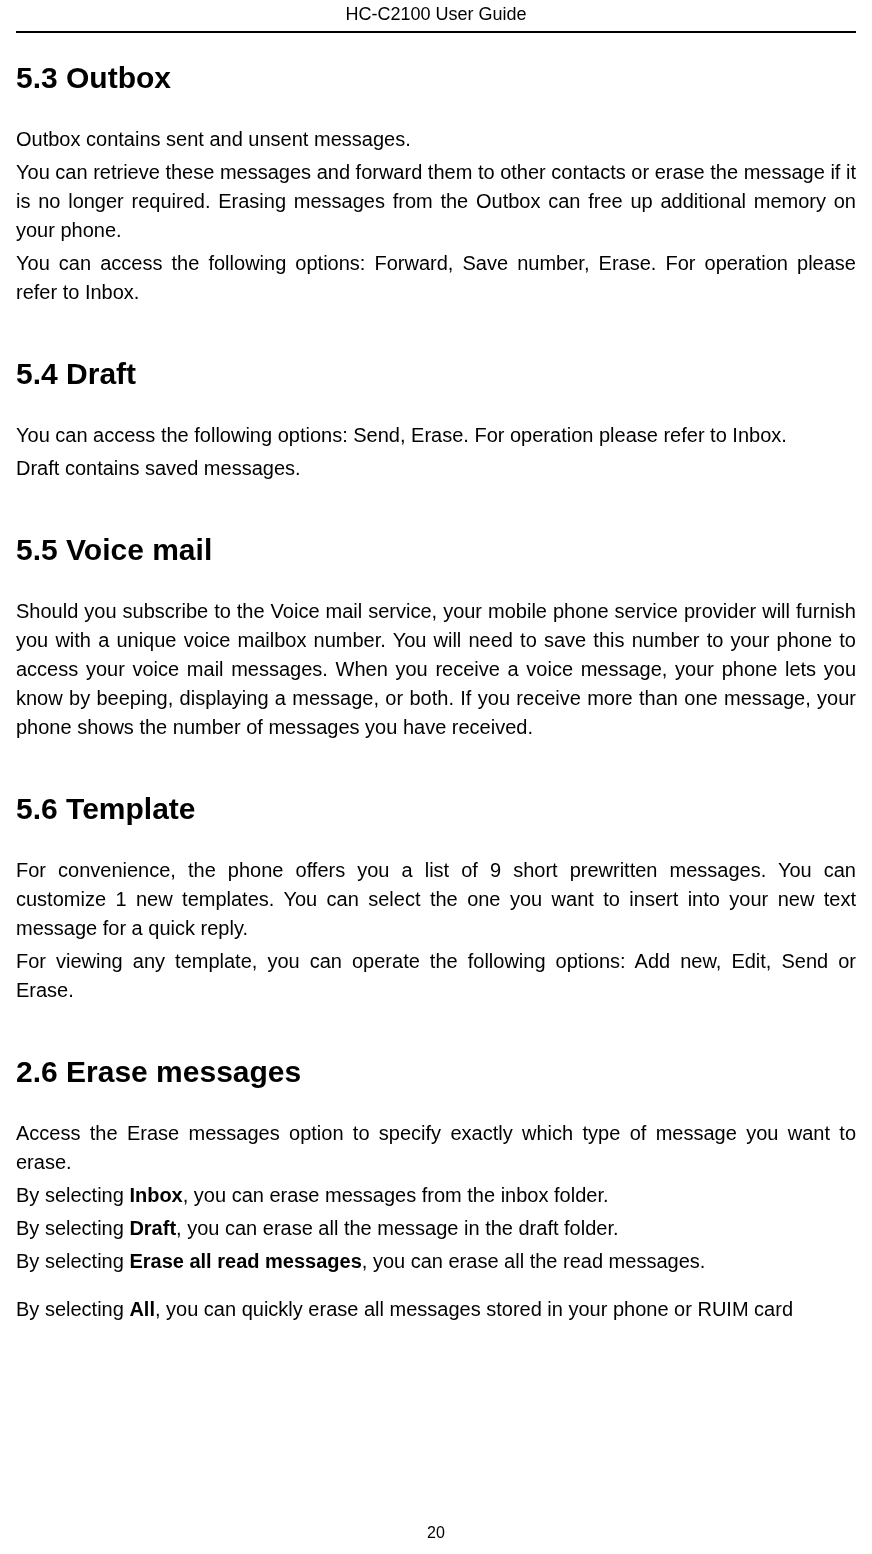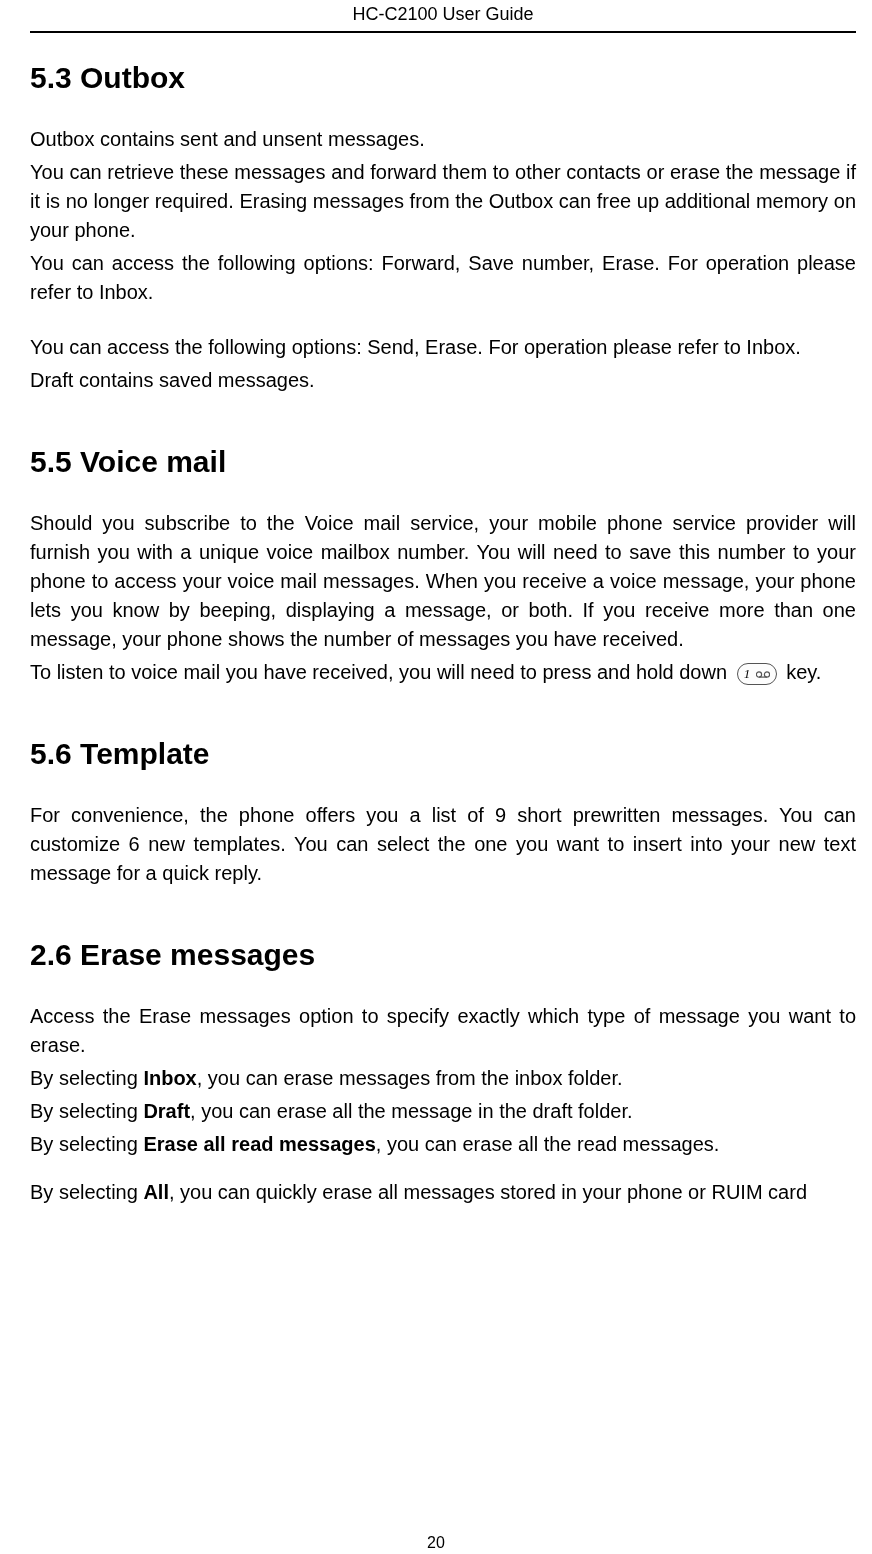--- a/index.html
+++ b/index.html
@@ -5,21 +5,21 @@
   * { box-sizing: border-box; margin: 0; padding: 0; }
   html, body {
     width: 872px;
     background: #fff;
     font-family: Arial, Helvetica, sans-serif;
     color: #000;
   }
   .page {
     width: 872px;
     min-height: 1554px;
-    padding: 0 16px 24px 30px;
+    padding: 0 16px 24px 16px;
     position: relative;
   }
   .header-line {
     text-align: center;
     font-size: 18px;
     padding: 4px 0 6px 0;
   }
   .rule {
     border: none;
     border-top: 2px solid #000;
@@ -59,21 +59,21 @@
   }
   .key-icon .vm {
     position: absolute;
     right: 6px;
     top: 6px;
     width: 14px;
     height: 9px;
   }
   .footer-pg {
     position: absolute;
-    bottom: 2px;
+    bottom: 12px;
     left: 0;
     width: 100%;
     text-align: center;
     font-size: 16px;
   }
   .inline { display: inline; }
 </style>
 </head>
 <body>
 
@@ -81,42 +81,32 @@
 
   <div class="header-line">HC-C2100 User Guide</div>
   <hr class="rule">
 
   <h2 class="section">5.3 Outbox</h2>
   <p class="body">Outbox contains sent and unsent messages.</p>
   <p class="body">You can retrieve these messages and forward them to other contacts or erase the message if it is no longer required. Erasing messages from the Outbox can free up additional memory on your phone.</p>
   <p class="body">You can access the following options: Forward, Save number, Erase. For operation please refer to Inbox.</p>
   <div class="gap"></div>
 
+  <h2 class="section">5.4 Draft</h2>
   <p class="body">You can access the following options: Send, Erase. For operation please refer to Inbox.</p>
   <p class="body">Draft contains saved messages.</p>
   <div class="gap"></div>
 
   <h2 class="section">5.5 Voice mail</h2>
   <p class="body">Should you subscribe to the Voice mail service, your mobile phone service provider will furnish you with a unique voice mailbox number. You will need to save this number to your phone to access your voice mail messages. When you receive a voice message, your phone lets you know by beeping, displaying a message, or both. If you receive more than one message, your phone shows the number of messages you have received.</p>
-  <p class="body">
-    <span class="inline">To listen to voice mail you have received, you will need to press and hold down </span>
-    <span class="key-icon">
-      <span class="one">1</span>
-      <svg class="vm" viewBox="0 0 14 9">
-        <circle cx="3" cy="4.5" r="2.6" fill="none" stroke="#555" stroke-width="1.2"></circle>
-        <circle cx="11" cy="4.5" r="2.6" fill="none" stroke="#555" stroke-width="1.2"></circle>
-        <line x1="3" y1="7.1" x2="11" y2="7.1" stroke="#555" stroke-width="1.2"></line>
-      </svg>
-    </span>
-    <span class="inline"> key.</span>
-  </p>
   <div class="gap"></div>
 
   <h2 class="section">5.6 Template</h2>
-  <p class="body">For convenience, the phone offers you a list of 9 short prewritten messages. You can customize 6 new templates. You can select the one you want to insert into your new text message for a quick reply.</p>
+  <p class="body">For convenience, the phone offers you a list of 9 short prewritten messages. You can customize 1 new templates. You can select the one you want to insert into your new text message for a quick reply.</p>
+  <p class="body">For viewing any template, you can operate the following options: Add new, Edit, Send or Erase.</p>
   <div class="gap"></div>
 
   <h2 class="section">2.6 Erase messages</h2>
   <p class="body">Access the Erase messages option to specify exactly which type of message you want to erase.</p>
 
   <p class="body">
     <span>By selecting </span><b>Inbox</b><span>, you can erase messages from the inbox folder.</span>
   </p>
   <p class="body">
     <span>By selecting </span><b>Draft</b><span>, you can erase all the message in the draft folder.</span>

